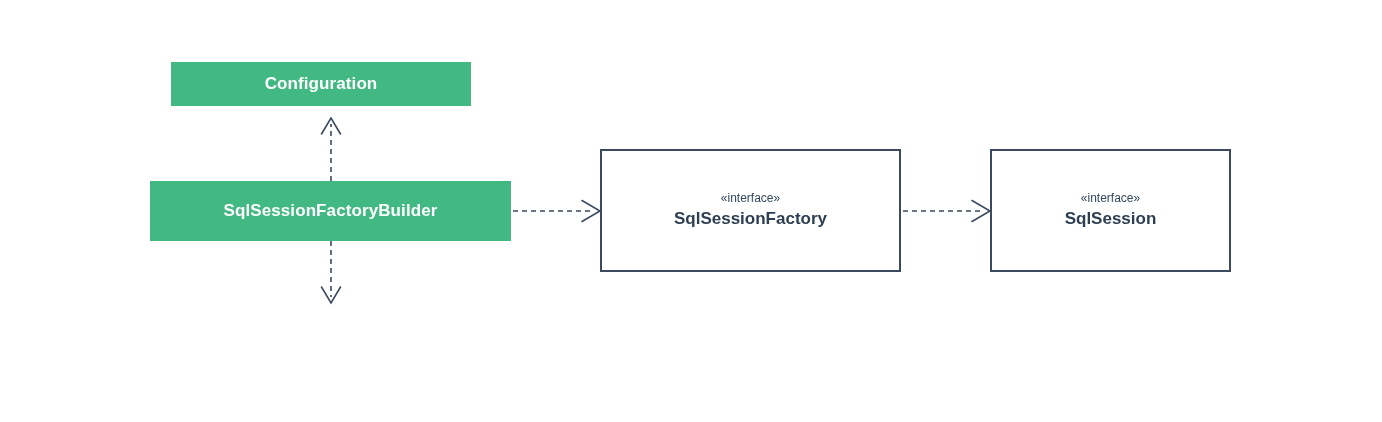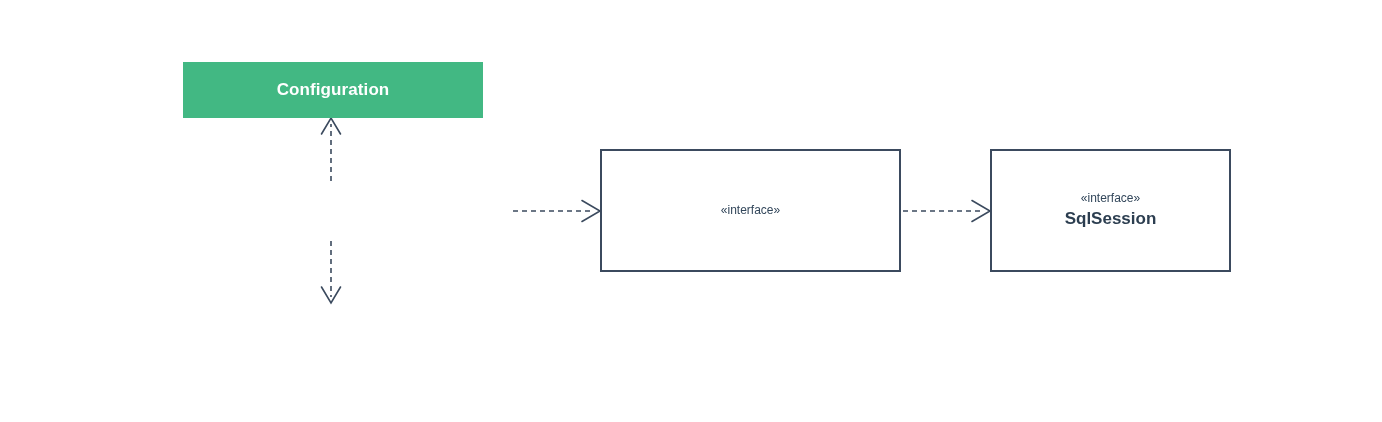--- a/index.html
+++ b/index.html
@@ -87,28 +87,32 @@
       <line x1="513" y1="211" x2="594" y2="211" stroke="#3b4a5e" stroke-width="1.6" stroke-dasharray="5 4"></line>
       <polyline points="582,200.5 600,211 582,221.5" fill="none" stroke="#3b4a5e" stroke-width="1.6" stroke-linecap="round" stroke-linejoin="miter"></polyline>
     </g>
 
     <g>
       <line x1="903" y1="211" x2="984" y2="211" stroke="#3b4a5e" stroke-width="1.6" stroke-dasharray="5 4"></line>
       <polyline points="972,200.5 990,211 972,221.5" fill="none" stroke="#3b4a5e" stroke-width="1.6" stroke-linecap="round" stroke-linejoin="miter"></polyline>
     </g>
   </svg>
 
-  <div class="node node-class" style="left: 183px; top: 62px; width: 300px; height: 56px;">
+  <div class="node node-class" style="left: 171px; top: 62px; width: 300px; height: 44px;">
     <span class="node-label">Configuration</span>
   </div>
 
+  <div class="node node-class" style="left: 150px; top: 181px; width: 361px; height: 60px;">
+    <span class="node-label">SqlSessionFactoryBuilder</span>
+  </div>
 
 
   <div class="node node-interface" style="left: 600px; top: 149px; width: 301px; height: 123px;">
     <span class="iface-stereotype">«interface»</span>
+    <span class="iface-name">SqlSessionFactory</span>
   </div>
 
   <div class="node node-interface" style="left: 990px; top: 149px; width: 241px; height: 123px;">
     <span class="iface-stereotype">«interface»</span>
     <span class="iface-name">SqlSession</span>
   </div>
 
 </div>
 
 </body></html>

